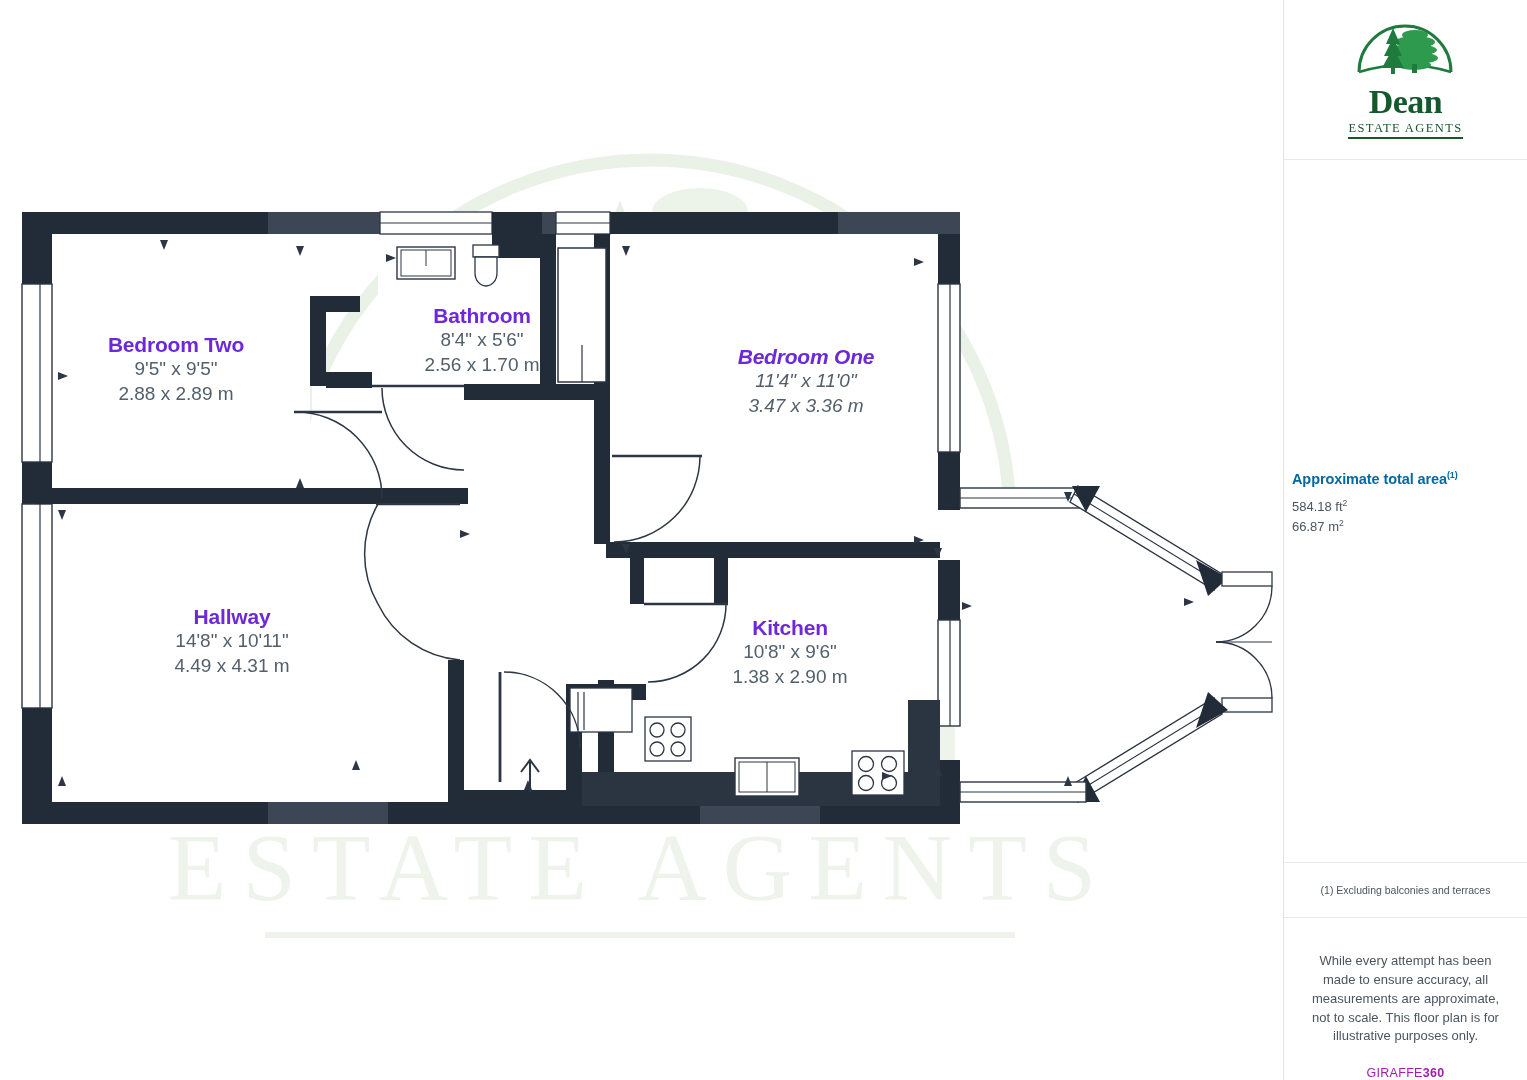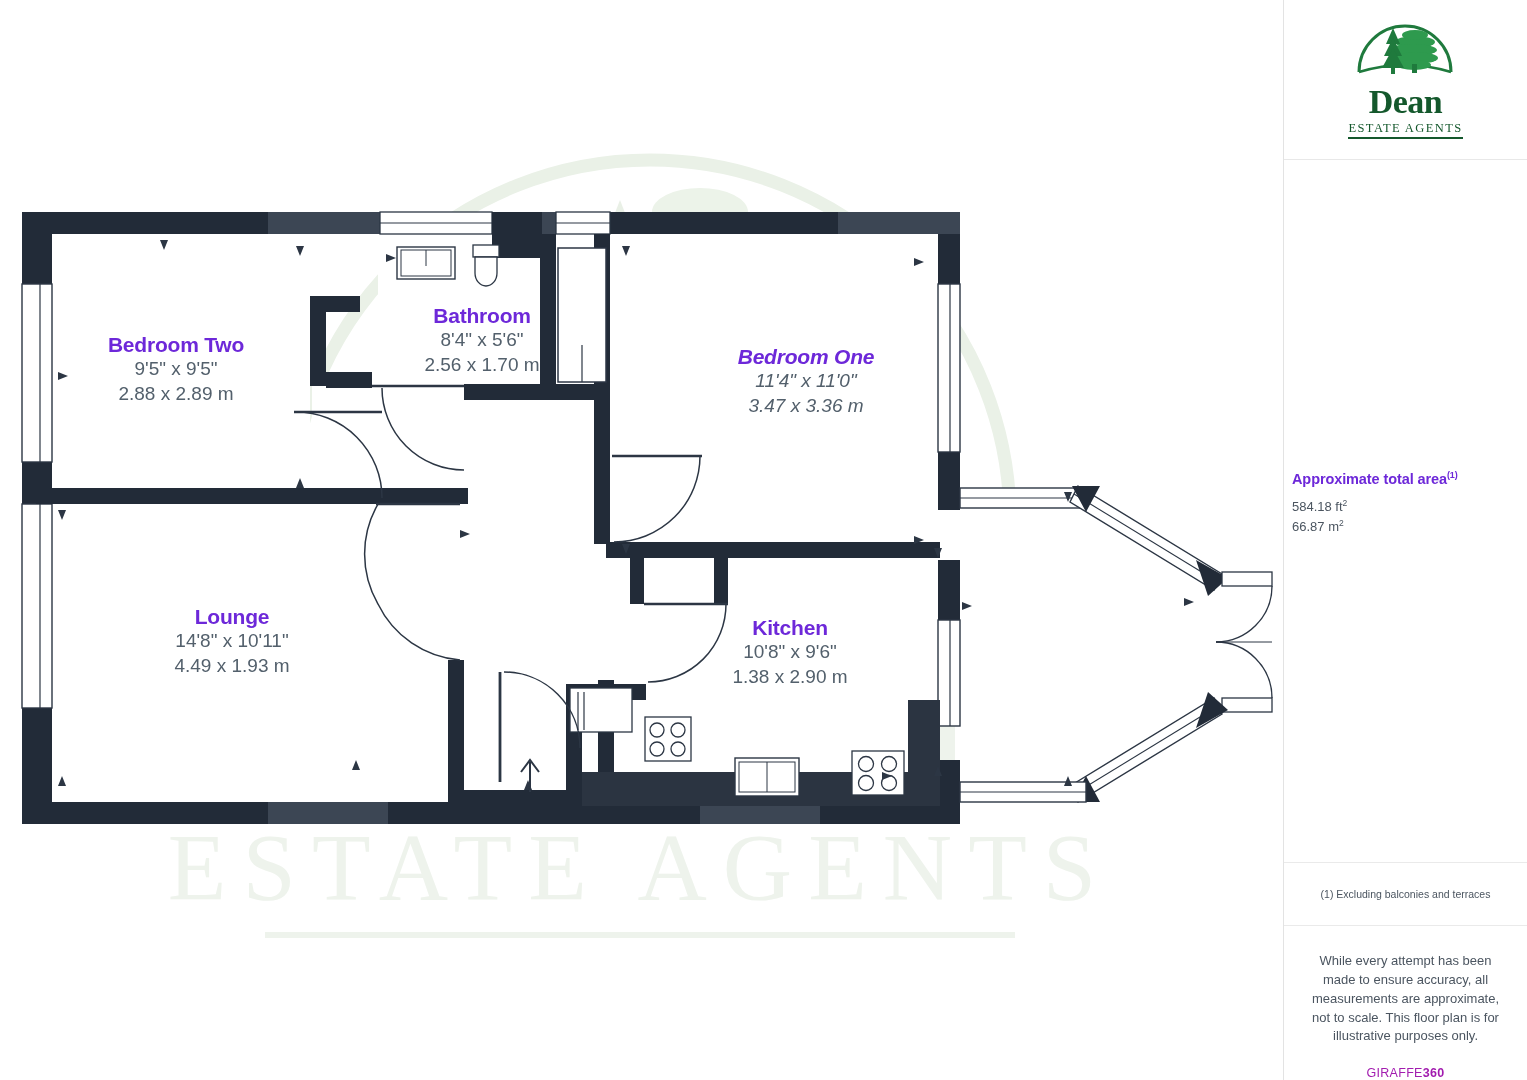--- a/index.html
+++ b/index.html
@@ -55,37 +55,37 @@
     position: absolute;
     top: 460px;
     left: 0;
     right: 0;
     padding: 10px 8px;
   }
   #area-title {
     font-size: 14.5px;
     font-weight: bold;
     letter-spacing: -0.1px;
-    color: #6d28d9;
+    color: #0369a1;
     margin-bottom: 10px;
   }
   #area-title sup { font-size: 9px; vertical-align: super; }
   .area-val {
     font-size: 13px;
     color: #4b5560;
     line-height: 1.55;
   }
   .area-val sup { font-size: 8.5px; }
   #sb-foot1 {
     position: absolute;
     top: 862px;
     left: 0; right: 0;
     border-top: 1px solid #eaeaea;
     border-bottom: 1px solid #eaeaea;
-    height: 64px;
+    height: 56px;
     display: flex;
     align-items: center;
     justify-content: center;
     padding: 0 10px;
     box-sizing: border-box;
   }
   #sb-foot1 span { font-size: 10.5px; color: #4b5560; }
   #sb-foot2 {
     position: absolute;
     top: 952px;
@@ -438,23 +438,23 @@
     </div>
 
     <div class="room-label" style="left:806px; top:344px;font-style:italic;">
       <div class="rl-name">Bedroom One</div>
       <div class="rl-imp">11'4" x 11'0"</div>
       <div class="rl-met">3.47 x 3.36 m</div>
     </div>
 
 
     <div class="room-label" style="left:232px; top:604px;">
-      <div class="rl-name">Lounge</div>
+      <div class="rl-name">Hallway</div>
       <div class="rl-imp">14'8" x 10'11"</div>
-      <div class="rl-met">4.49 x 1.93 m</div>
+      <div class="rl-met">4.49 x 4.31 m</div>
     </div>
 
     <div class="room-label" style="left:790px; top:615px;">
       <div class="rl-name">Kitchen</div>
       <div class="rl-imp">10'8" x 9'6"</div>
       <div class="rl-met">1.38 x 2.90 m</div>
     </div>
 
 
   </div>

